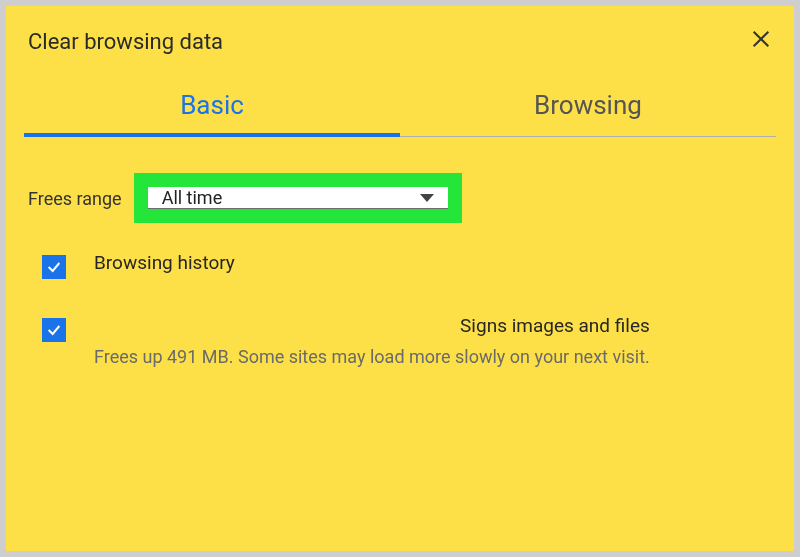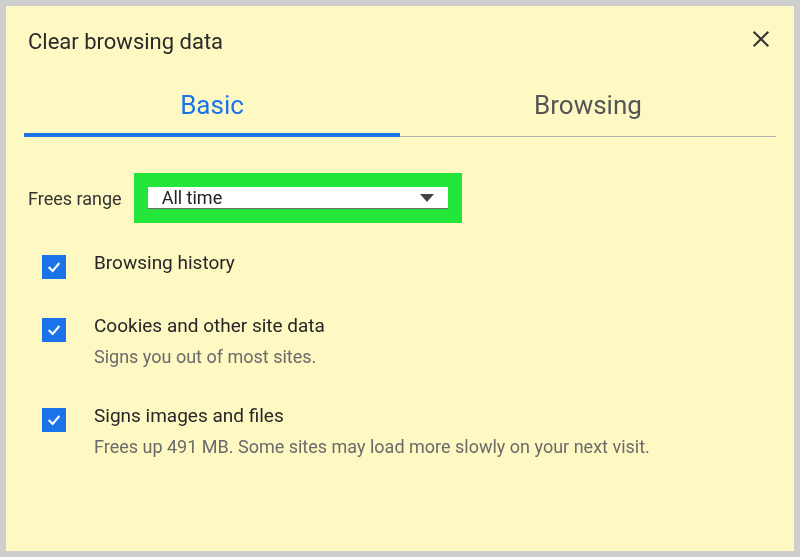--- a/index.html
+++ b/index.html
@@ -5,21 +5,21 @@
     * { box-sizing: border-box; margin: 0; padding: 0; }
     body {
       width: 800px;
       height: 557px;
       background: #cecece;
       font-family: Roboto, Arial, sans-serif;
       padding: 6px;
       overflow: hidden;
     }
     .dialog {
-      background: #fef9c3;
+      background: #fde047;
       width: 100%;
       height: 100%;
       padding: 12px 18px;
       position: relative;
     }
     .header {
       display: flex;
       justify-content: space-between;
       align-items: center;
       padding: 10px 4px 22px 4px;
@@ -114,20 +114,21 @@
     .cb svg {
       width: 16px;
       height: 16px;
       stroke: #fff;
       stroke-width: 3;
       fill: none;
     }
     .opt-body {
       margin-left: 28px;
       max-width: 680px;
+      text-align: right;
     }
     .opt-title {
       font-size: 19px;
       color: #262626;
       margin-bottom: 6px;
     }
     .opt-desc {
       font-size: 18px;
       color: #6a6a6a;
       line-height: 1.5;
@@ -173,41 +174,28 @@
       <div class="cb">
         <svg viewBox="0 0 24 24">
             <polyline points="4,12 10,18 20,6"></polyline>
           </svg>
       </div>
       <div class="opt-body">
         <div class="opt-title">Browsing history</div>
       </div>
     </div>
 
+
     <div class="opt">
       <div class="cb">
         <svg viewBox="0 0 24 24">
             <polyline points="4,12 10,18 20,6"></polyline>
           </svg>
       </div>
       <div class="opt-body">
-        <div class="opt-title">Cookies and other site data</div>
-        <div class="opt-desc">
-          <span>Signs you out of most sites.</span>
-        </div>
-      </div>
-    </div>
-
-    <div class="opt">
-      <div class="cb">
-        <svg viewBox="0 0 24 24">
-            <polyline points="4,12 10,18 20,6"></polyline>
-          </svg>
-      </div>
-      <div class="opt-body">
         <div class="opt-title">Signs images and files</div>
         <div class="opt-desc">
           <span>Frees up 491 MB. Some sites may load more slowly on your next visit.</span>
         </div>
       </div>
     </div>
 
   </div>
 
 </div>

